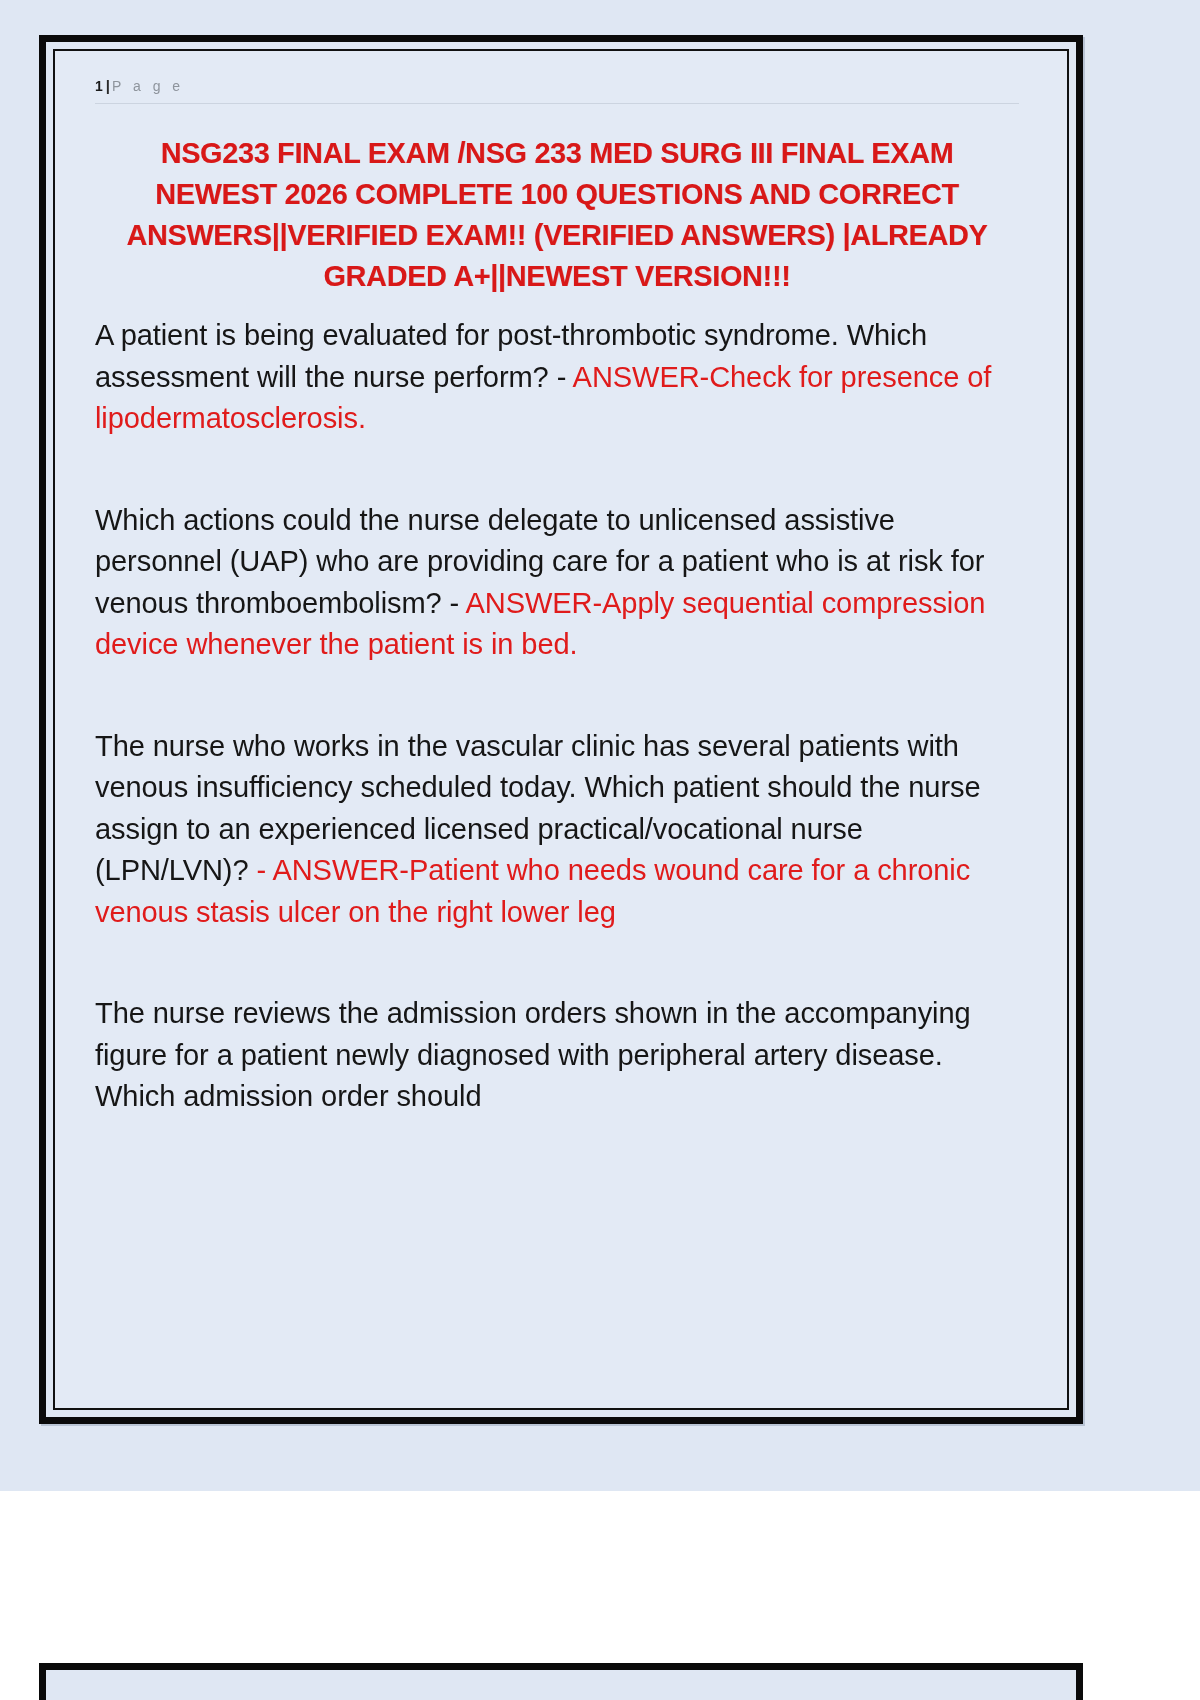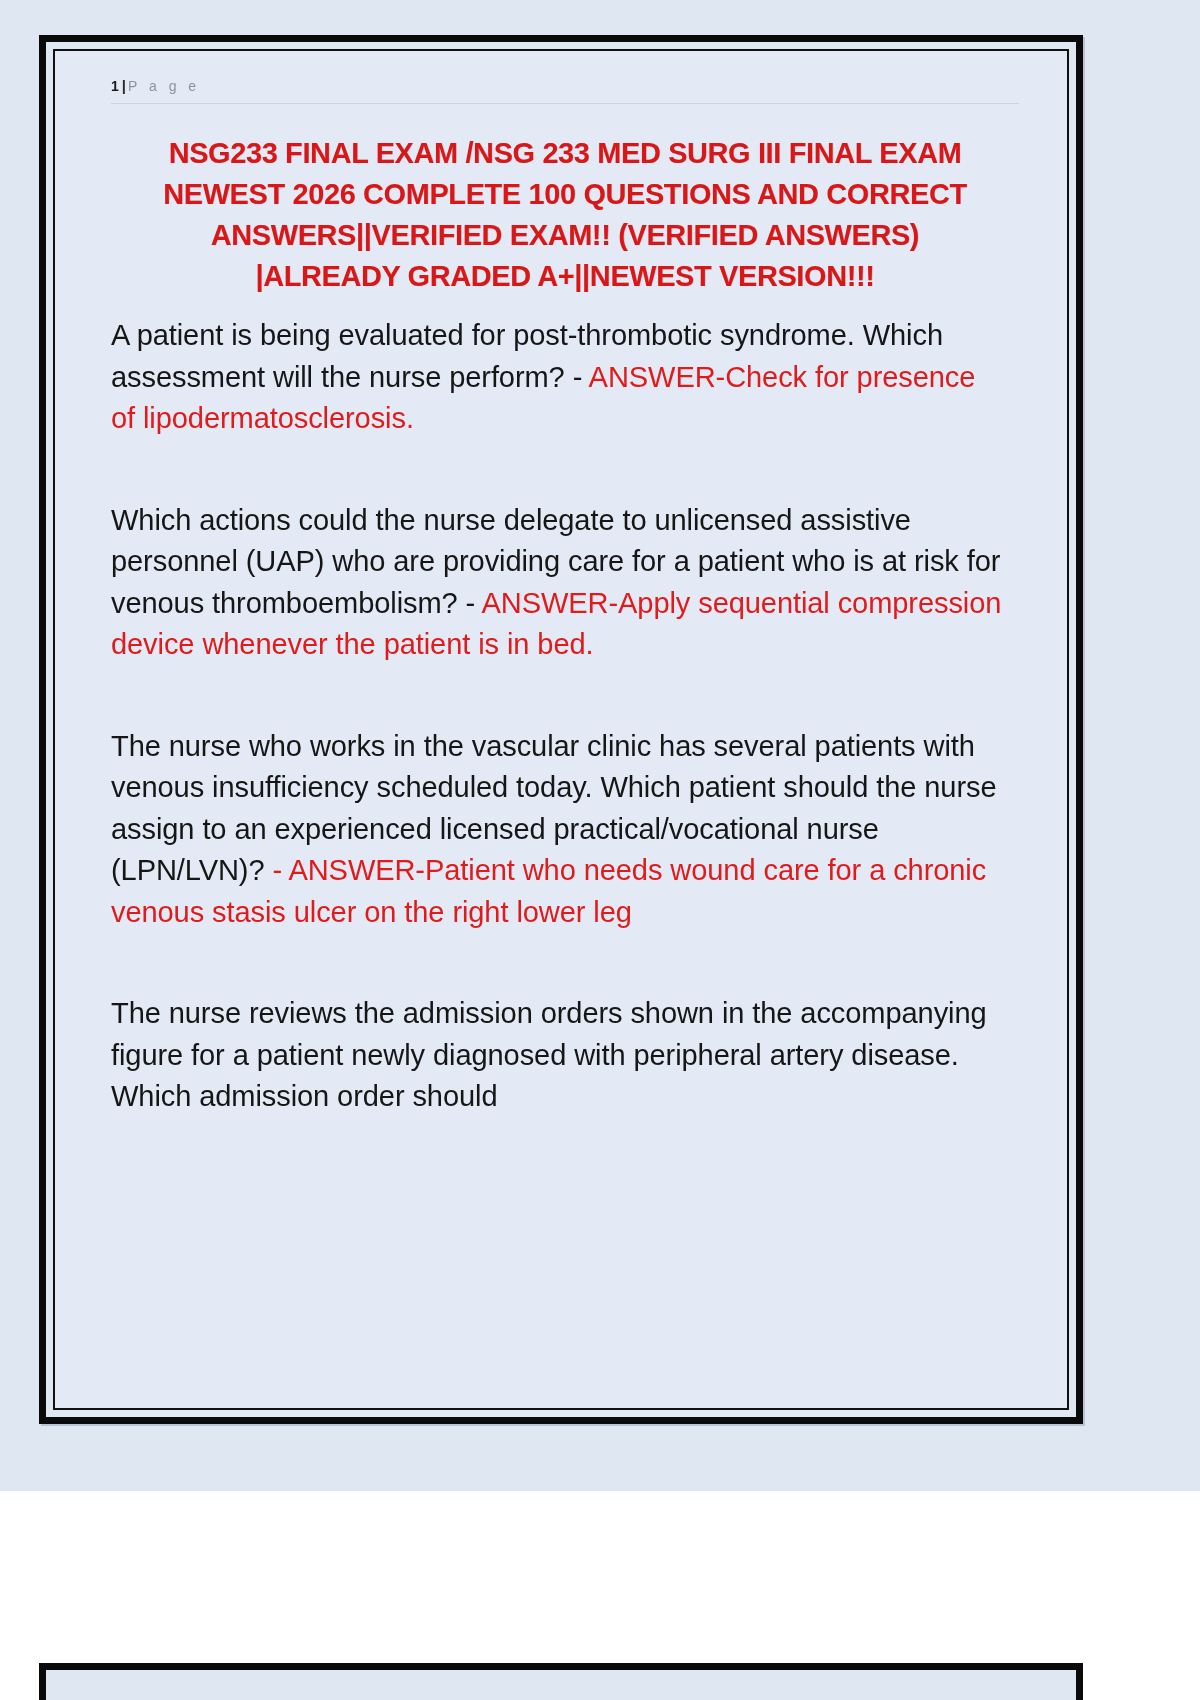--- a/index.html
+++ b/index.html
@@ -46,21 +46,21 @@
     border: 2px solid #111111;
     background: #e3eaf5;
   }
 
   .page-content {
     position: absolute;
     left: 0;
     top: 0;
     right: 0;
     bottom: 0;
-    padding: 26px 48px 0 56px;
+    padding: 26px 48px 0 40px;
     box-sizing: border-box;
   }
 
   
   .doc-header {
     border-bottom: 1px solid #ccd4e0;
     padding-bottom: 8px;
     margin-bottom: 28px;
     white-space: nowrap;
   }

